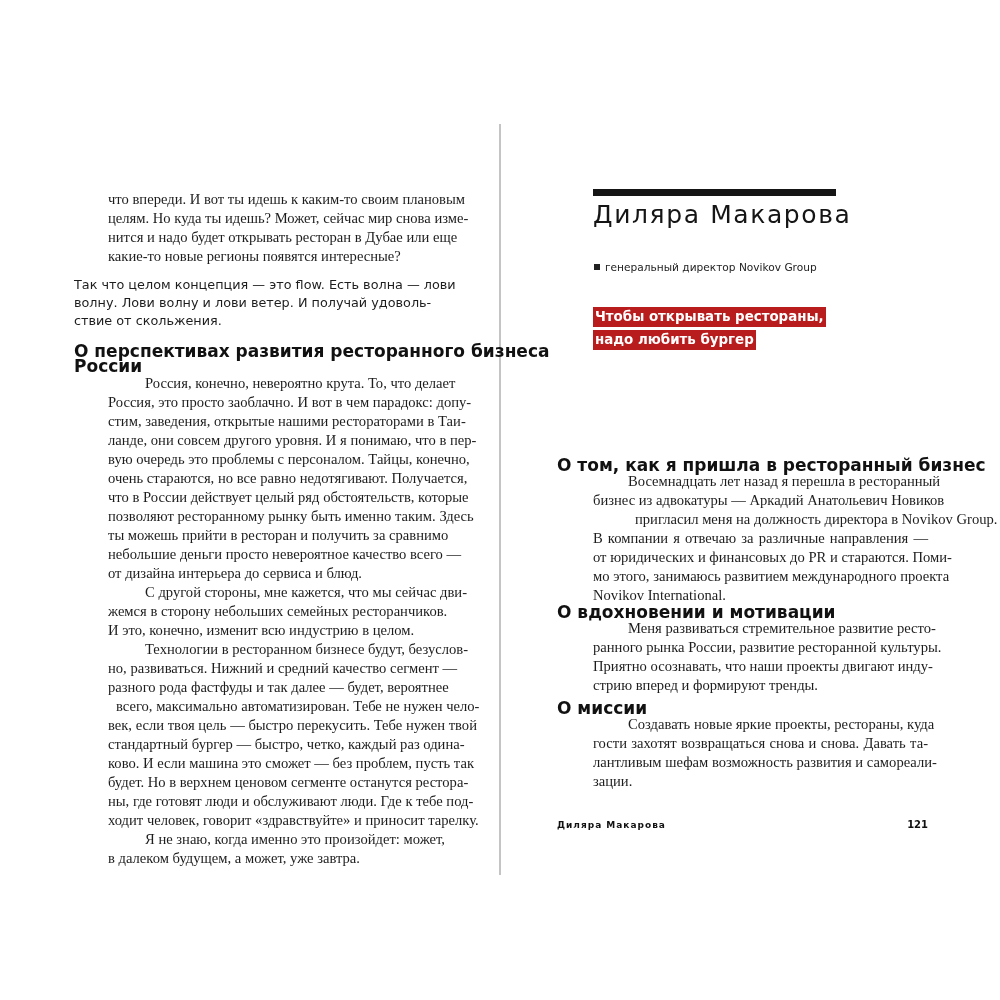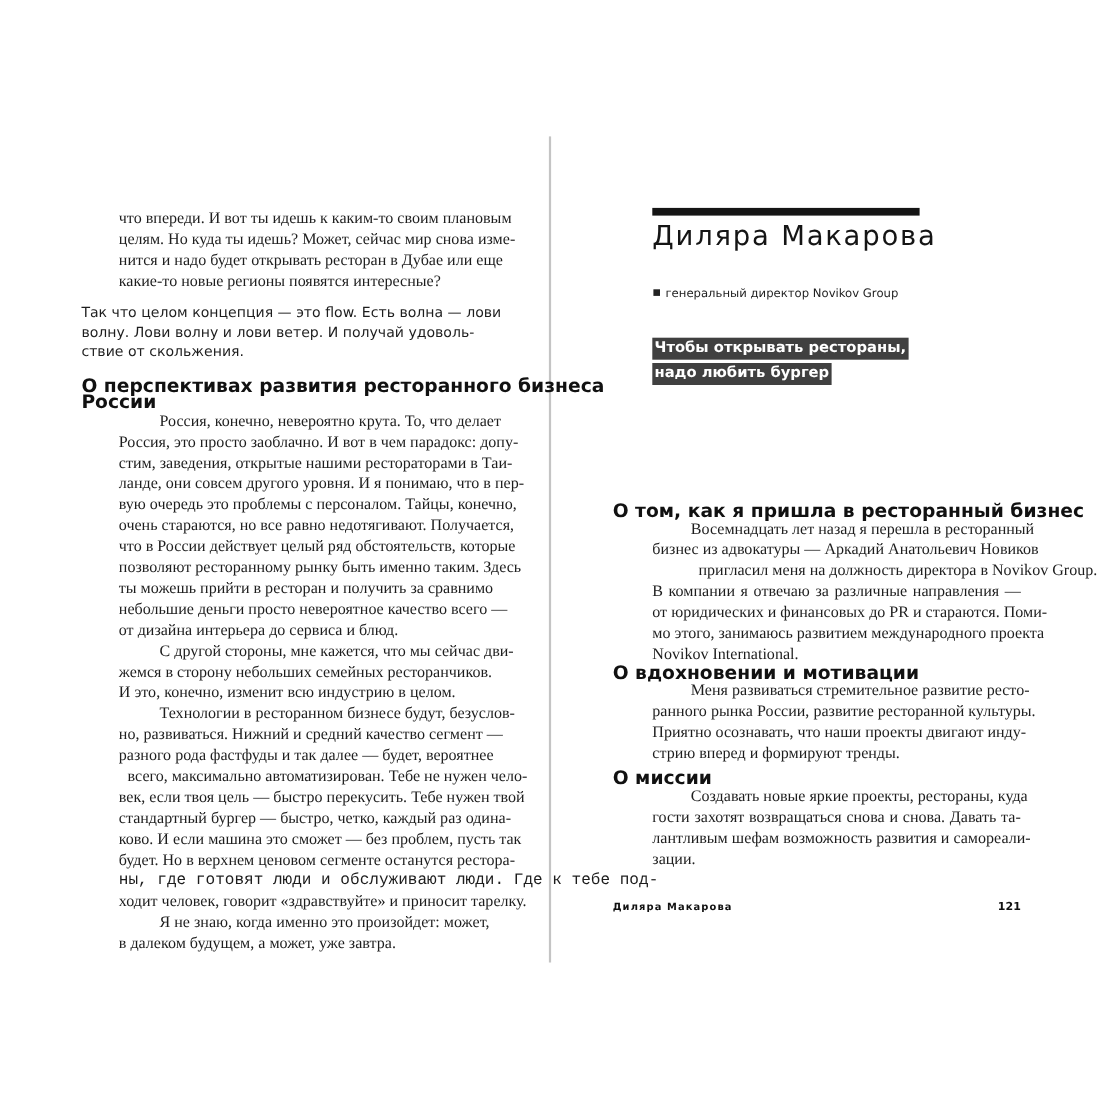--- a/index.html
+++ b/index.html
@@ -43,21 +43,21 @@
       position: absolute; left: 594px; top: 259px; white-space: nowrap;
       font-family: "DejaVu Sans", "Liberation Sans", sans-serif;
       font-size: 10.6px; color: #222; line-height: 16px;
     }
     .role .sq {
       display: inline-block; width: 6px; height: 6px; background: #222; margin-right: 5px;
       vertical-align: 1px;
     }
     .quote {
       position: absolute; left: 593px; white-space: nowrap;
-      background: #404040; color: #ffffff;
+      background: #b91c1c; color: #ffffff;
       font-family: "DejaVu Sans", "Liberation Sans", sans-serif;
       font-weight: bold; font-size: 13.4px; line-height: 20px; padding: 0 2px;
     }
     .footer-name {
       position: absolute; left: 557px; top: 820px;
       font-family: "DejaVu Sans", "Liberation Sans", sans-serif;
       font-weight: bold; font-size: 9px; letter-spacing: 1px; color: #111;
     }
     .footer-page {
       position: absolute; left: 900px; width: 28px; top: 819px; text-align: right;
@@ -99,21 +99,21 @@
   <div class="line just" style="left:108px; top:602px; width:334px;">жемся в сторону небольших семейных ресторанчиков.</div>
   <div class="line" style="left:108px; top:621px;">И это, конечно, изменит всю индустрию в целом.</div>
   <div class="line just" style="left:145px; top:640px; width:297px;">Технологии в ресторанном бизнесе будут, безуслов-</div>
   <div class="line just" style="left:108px; top:659px; width:334px;">но, развиваться. Нижний и средний качество сегмент —</div>
   <div class="line just" style="left:108px; top:678px; width:334px;">разного рода фастфуды и так далее — будет, вероятнее</div>
   <div class="line just" style="left:116px; top:697px; width:334px;">всего, максимально автоматизирован. Тебе не нужен чело-</div>
   <div class="line just" style="left:108px; top:716px; width:334px;">век, если твоя цель — быстро перекусить. Тебе нужен твой</div>
   <div class="line just" style="left:108px; top:735px; width:334px;">стандартный бургер — быстро, четко, каждый раз одина-</div>
   <div class="line just" style="left:108px; top:754px; width:334px;">ково. И если машина это сможет — без проблем, пусть так</div>
   <div class="line just" style="left:108px; top:773px; width:334px;">будет. Но в верхнем ценовом сегменте останутся рестора-</div>
-  <div class="line just" style="left:108px; top:792px; width:334px;font-family:Liberation Mono, monospace;">ны, где готовят люди и обслуживают люди. Где к тебе под-</div>
+  <div class="line just" style="left:108px; top:792px; width:334px;">ны, где готовят люди и обслуживают люди. Где к тебе под-</div>
   <div class="line just" style="left:108px; top:811px; width:334px;">ходит человек, говорит «здравствуйте» и приносит тарелку.</div>
   <div class="line just" style="left:145px; top:830px; width:297px;">Я не знаю, когда именно это произойдет: может,</div>
   <div class="line" style="left:108px; top:849px;">в далеком будущем, а может, уже завтра.</div>
 </div>
 
 <div>
   <div class="title-bar"></div>
   <div class="name">Диляра Макарова</div>
   <div class="role">
     <span class="sq"></span><span>генеральный директор Novikov Group</span>

